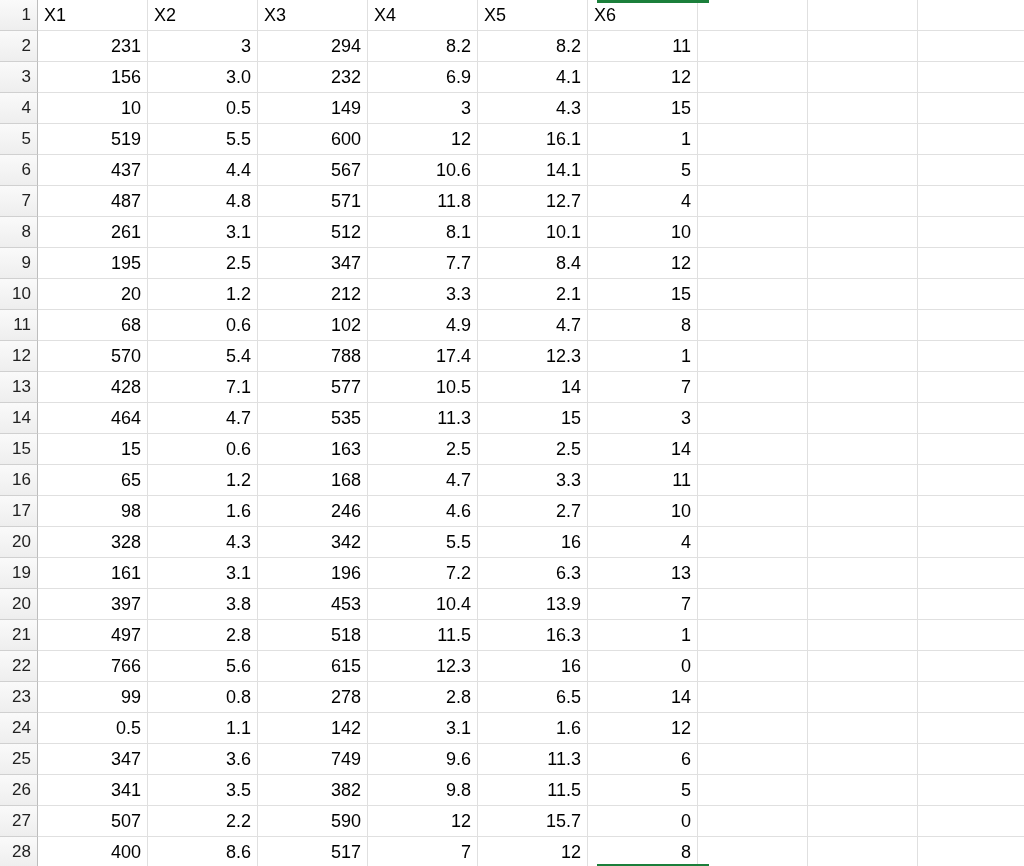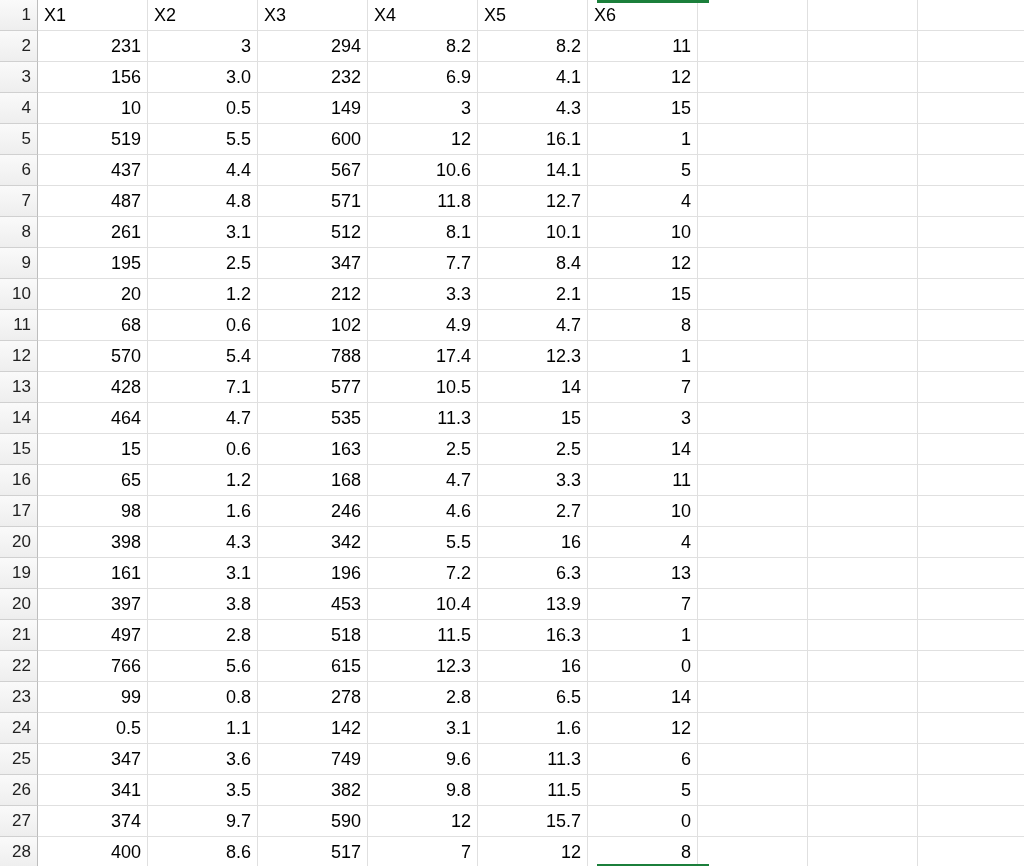--- a/index.html
+++ b/index.html
@@ -240,21 +240,21 @@
       <div class="cell num">98</div>
       <div class="cell num">1.6</div>
       <div class="cell num">246</div>
       <div class="cell num">4.6</div>
       <div class="cell num">2.7</div>
       <div class="cell num">10</div>
       <div class="cell"></div>
       <div class="cell"></div>
       <div class="cell"></div>
       <div class="cell row-hdr">20</div>
-      <div class="cell num">398</div>
+      <div class="cell num">328</div>
       <div class="cell num">4.3</div>
       <div class="cell num">342</div>
       <div class="cell num">5.5</div>
       <div class="cell num">16</div>
       <div class="cell num">4</div>
       <div class="cell"></div>
       <div class="cell"></div>
       <div class="cell"></div>
       <div class="cell row-hdr">19</div>
       <div class="cell num">161</div>
@@ -330,22 +330,22 @@
       <div class="cell num">341</div>
       <div class="cell num">3.5</div>
       <div class="cell num">382</div>
       <div class="cell num">9.8</div>
       <div class="cell num">11.5</div>
       <div class="cell num">5</div>
       <div class="cell"></div>
       <div class="cell"></div>
       <div class="cell"></div>
       <div class="cell row-hdr">27</div>
-      <div class="cell num">374</div>
-      <div class="cell num">9.7</div>
+      <div class="cell num">507</div>
+      <div class="cell num">2.2</div>
       <div class="cell num">590</div>
       <div class="cell num">12</div>
       <div class="cell num">15.7</div>
       <div class="cell num">0</div>
       <div class="cell"></div>
       <div class="cell"></div>
       <div class="cell"></div>
       <div class="cell row-hdr">28</div>
       <div class="cell num">400</div>
       <div class="cell num">8.6</div>

